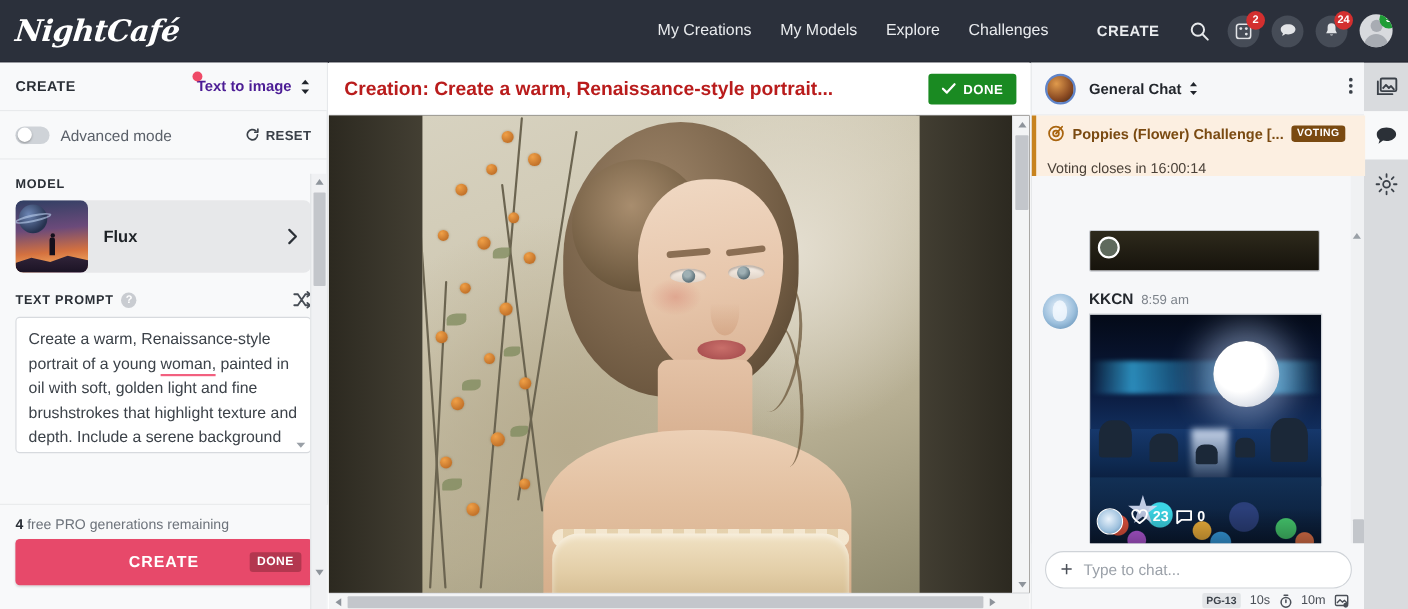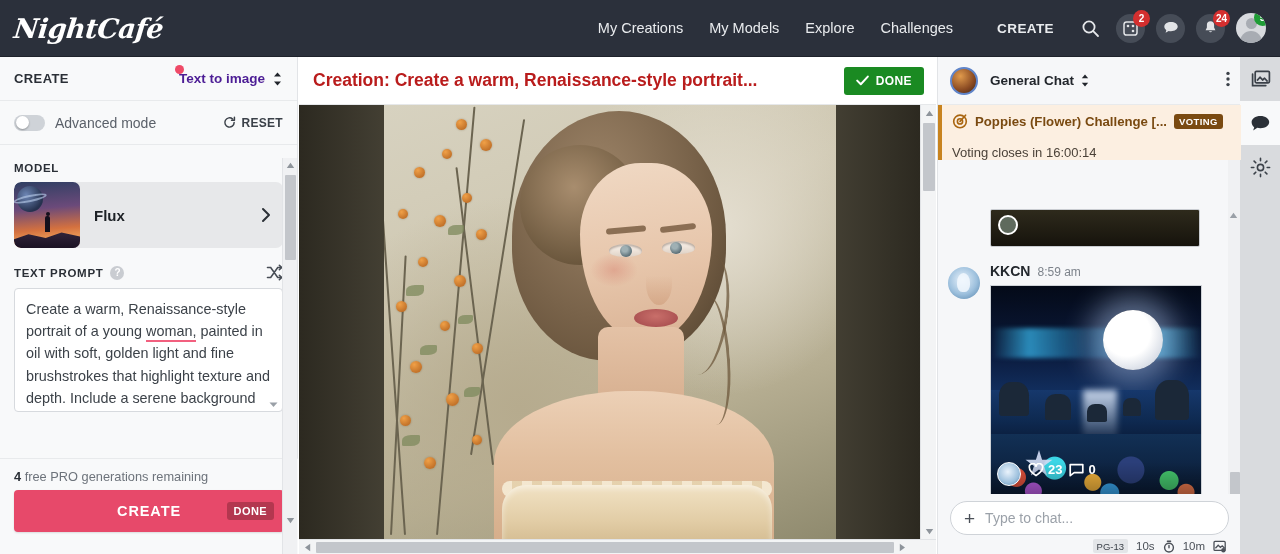--- a/index.html
+++ b/index.html
@@ -511,21 +511,21 @@
   .chat-input {
     height: 34px; border: 1px solid #cfd3d8; border-radius: 17px; background: #fff;
     display: flex; align-items: center; padding: 0 13px;
   }
   .plus { color: #4b5058; font-size: 19px; line-height: 1; margin-right: 10px; font-weight: 300; }
   .chat-ph { font-size: 14px; color: #9ba1a9; }
   .chat-meta {
     display: flex; align-items: center; justify-content: flex-end;
     gap: 8px; margin-top: 4px; padding-right: 2px;
   }
-  .pg { background: #e3e5e8; color: #3b4149; font-size: 9.5px; font-weight: 400;
+  .pg { background: #e3e5e8; color: #3b4149; font-size: 9.5px; font-weight: 700;
         padding: 1.5px 4px; border-radius: 2px; }
   .meta-t { font-size: 11.5px; color: #4b5058; }
 
   
   .rail {
     position: absolute; top: 57px; left: 1240px; width: 40px; height: 497px;
     background: #d9dbde;
   }
   .rail-btn {
     width: 40px; height: 44px; display: flex; align-items: center; justify-content: center;

